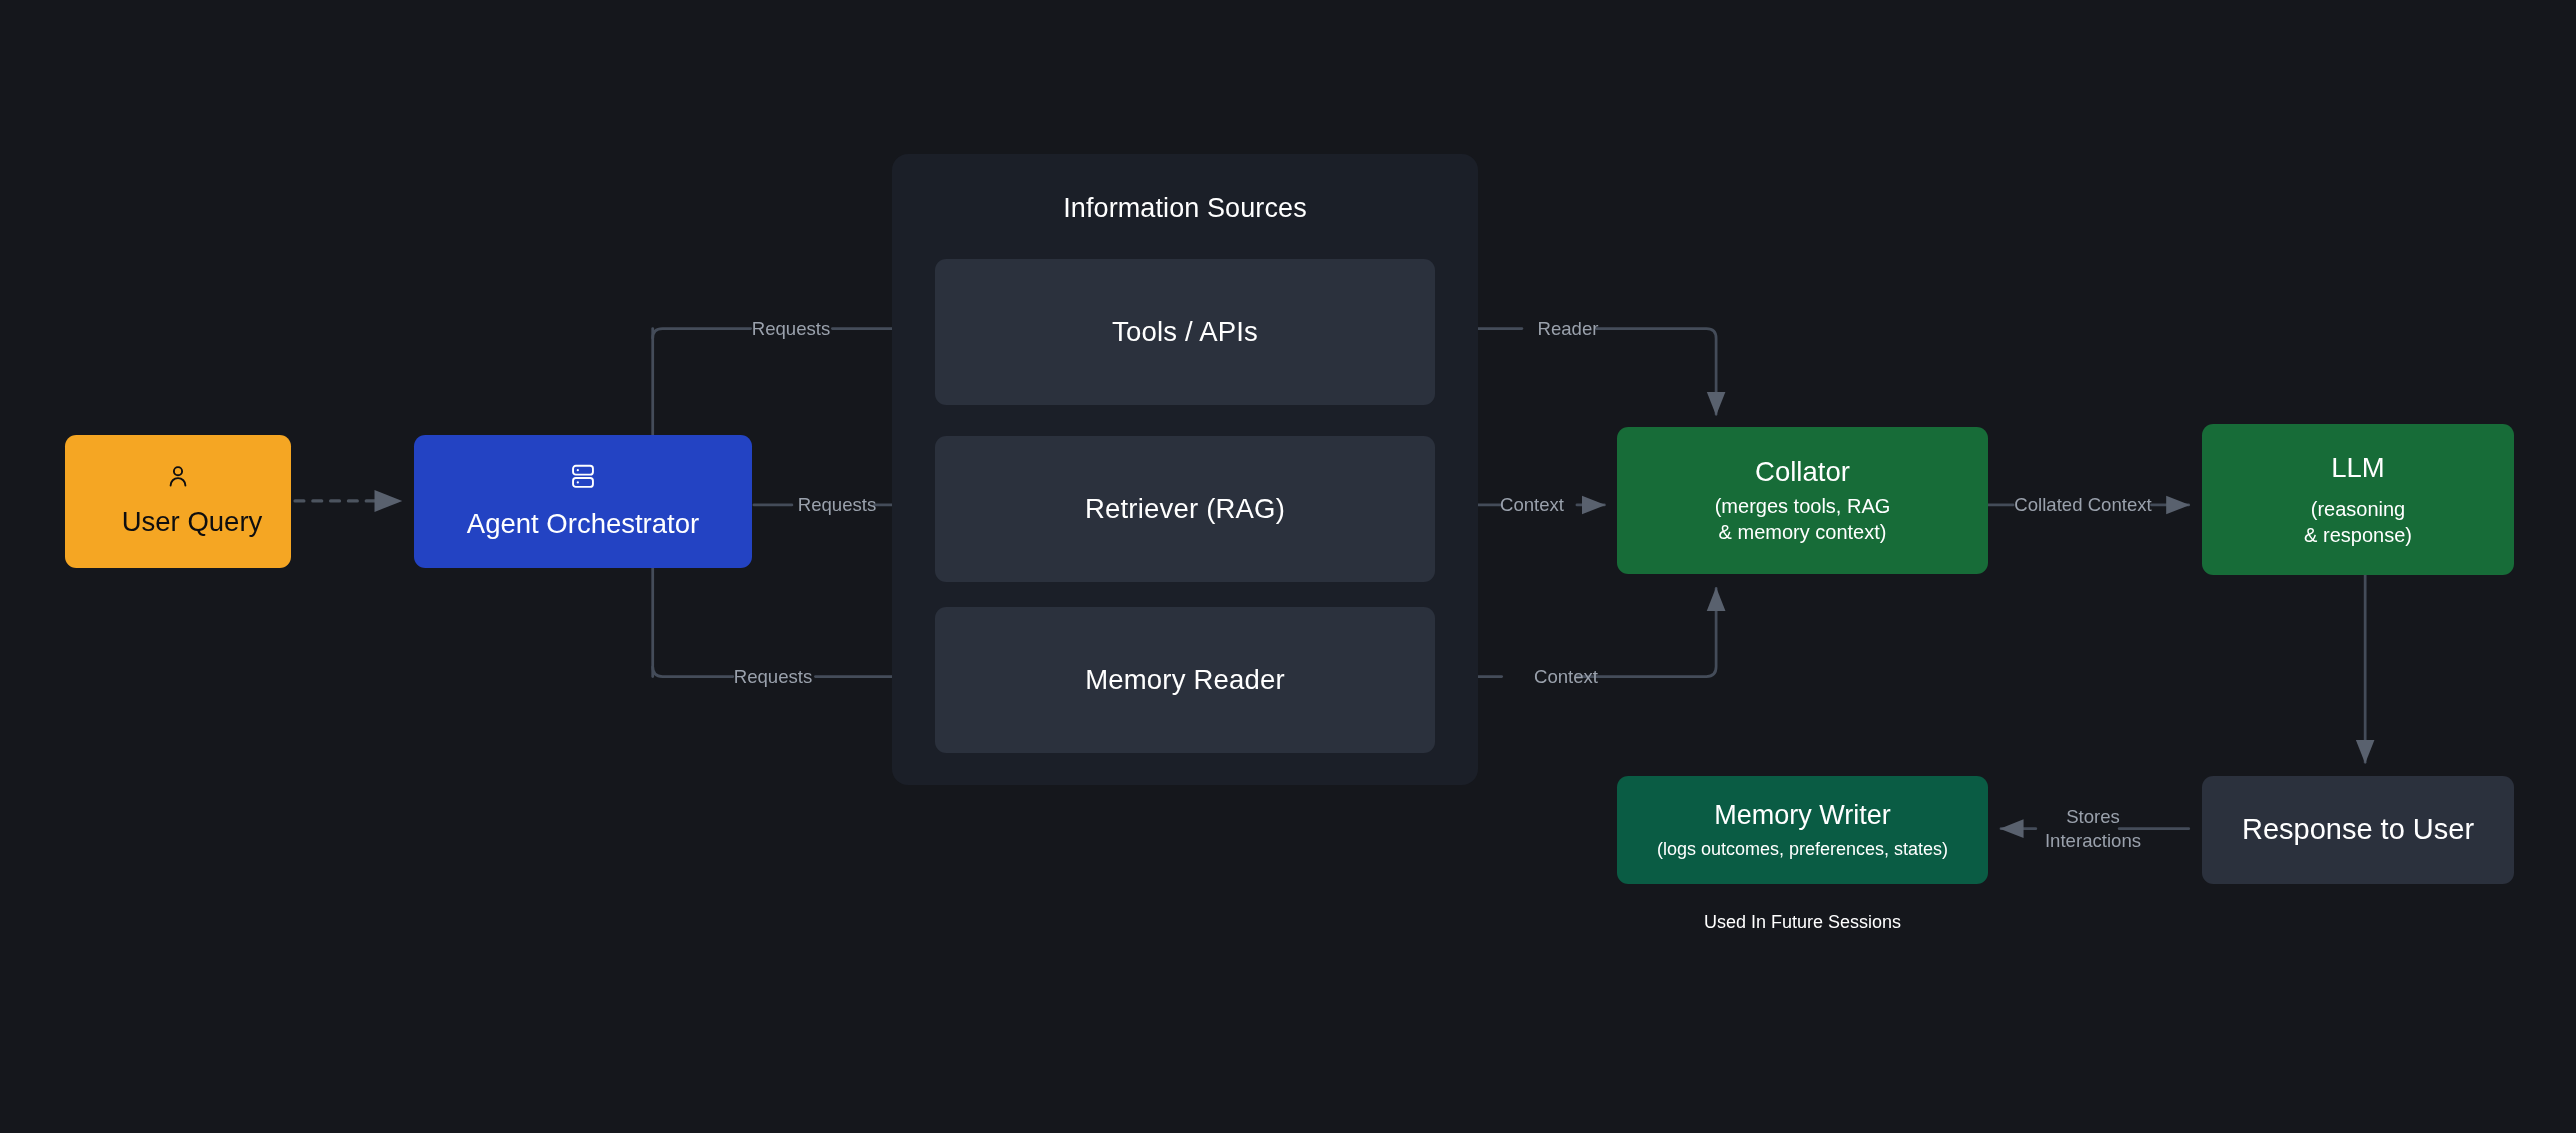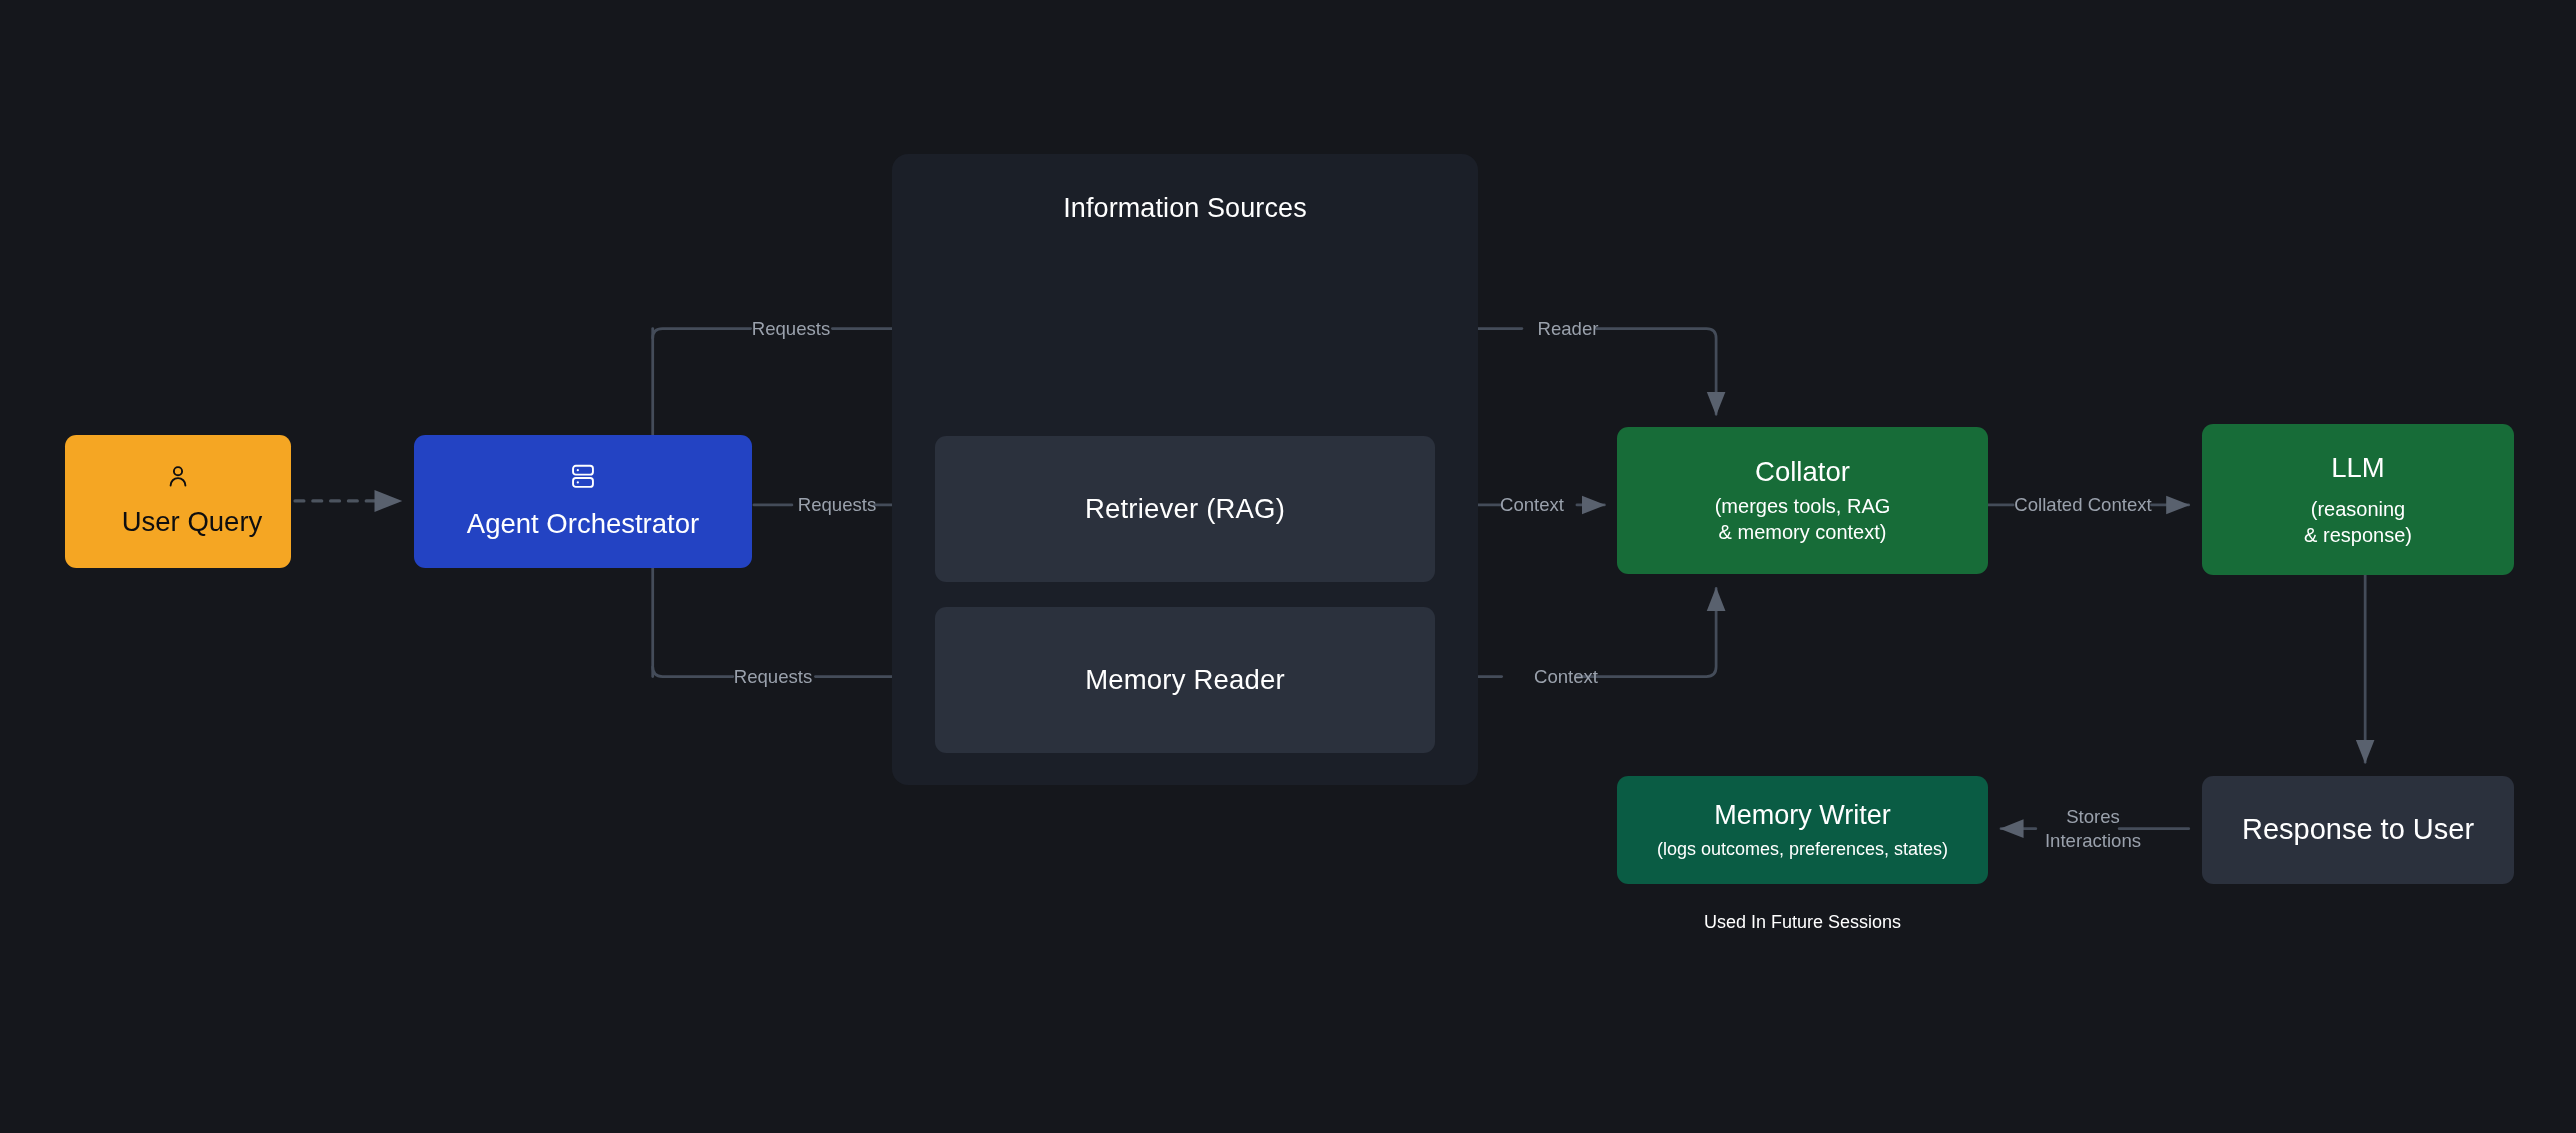--- a/index.html
+++ b/index.html
@@ -210,20 +210,23 @@
       <path d="M 2922 710 L 2922 942" marker-end="url(#ah)"></path>
 
       <path d="M 2704 1024 L 2618 1024"></path>
       <path d="M 2515 1024 L 2472 1024" marker-end="url(#ah)"></path>
     </g>
   </svg>
 
   <div class="panel" id="panel-information-sources" style="left:892px; top:154px; width:586px; height:631px;">
     <div class="panel-title" style="top:39px;">Information Sources</div>
 
+    <div class="src-card" style="left:43px; top:105px; width:500px; height:146px;">
+      <span>Tools / APIs</span>
+    </div>
 
     <div class="src-card" style="left:43px; top:282px; width:500px; height:146px;">
       <span>Retriever (RAG)</span>
     </div>
 
     <div class="src-card" style="left:43px; top:453px; width:500px; height:146px;">
       <span>Memory Reader</span>
     </div>
   </div>
 

